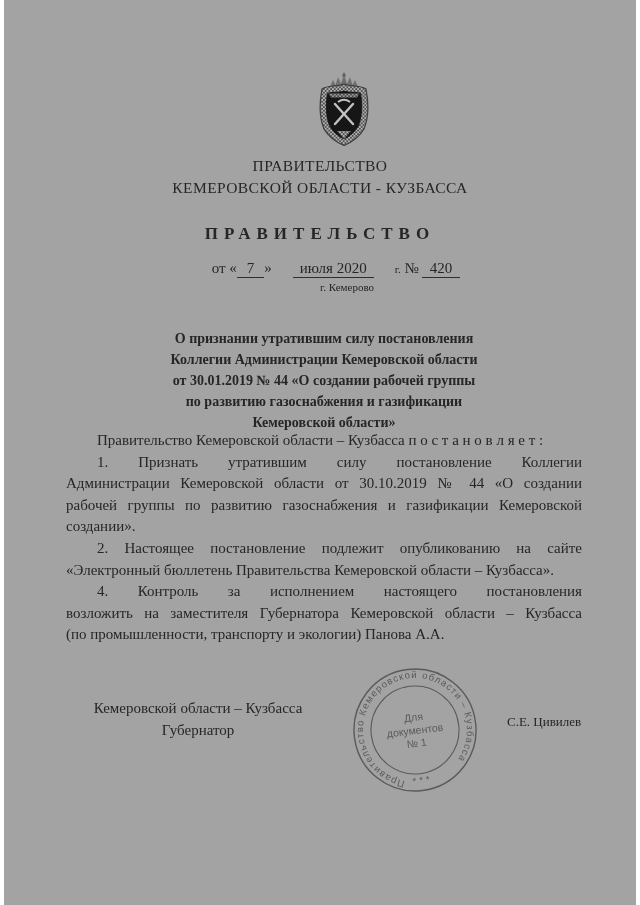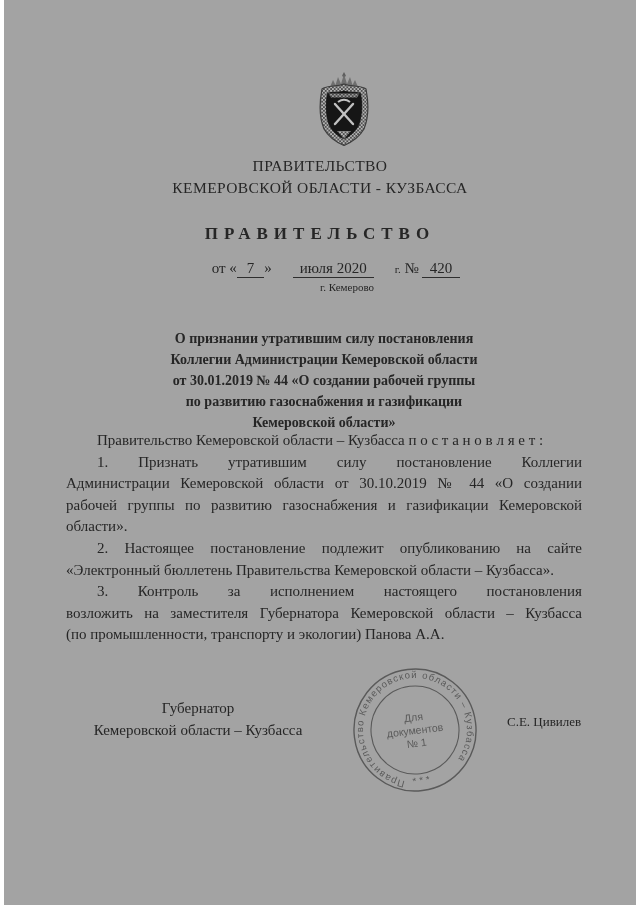--- a/index.html
+++ b/index.html
@@ -120,31 +120,31 @@
     <div>от 30.01.2019 № 44 «О создании рабочей группы</div>
     <div>по развитию газоснабжения и газификации</div>
     <div>Кемеровской области»</div>
   </div>
 
   <div class="body-text">
     <div class="line first last">Правительство Кемеровской области – Кузбасса п о с т а н о в л я е т :</div>
     <div class="line first">1. Признать утратившим силу постановление Коллегии</div>
     <div class="line">Администрации Кемеровской области от 30.10.2019 № 44 «О создании</div>
     <div class="line">рабочей группы по развитию газоснабжения и газификации Кемеровской</div>
-    <div class="line last">области».</div>
+    <div class="line last">создании».</div>
     <div class="line first">2. Настоящее постановление подлежит опубликованию на сайте</div>
     <div class="line last">«Электронный бюллетень Правительства Кемеровской области – Кузбасса».</div>
-    <div class="line first">3. Контроль за исполнением настоящего постановления</div>
+    <div class="line first">4. Контроль за исполнением настоящего постановления</div>
     <div class="line">возложить на заместителя Губернатора Кемеровской области – Кузбасса</div>
     <div class="line last">(по промышленности, транспорту и экологии) Панова А.А.</div>
   </div>
 
   <div class="sig-left">
+    <div>Кемеровской области – Кузбасса</div>
     <div>Губернатор</div>
-    <div>Кемеровской области – Кузбасса</div>
   </div>
   <div class="sig-name">С.Е. Цивилев</div>
 
   <div class="stamp">
     <svg viewBox="0 0 130 130" width="130" height="130">
       <defs>
         <path id="stamp-arc" d="M 65 117 A 52 52 0 1 1 65 13 A 52 52 0 1 1 65 117" fill="none"></path>
       </defs>
       <circle cx="65" cy="65" r="61" fill="none" stroke="#545454" stroke-width="1.4"></circle>
       <circle cx="65" cy="65" r="44" fill="none" stroke="#545454" stroke-width="1.1"></circle>

